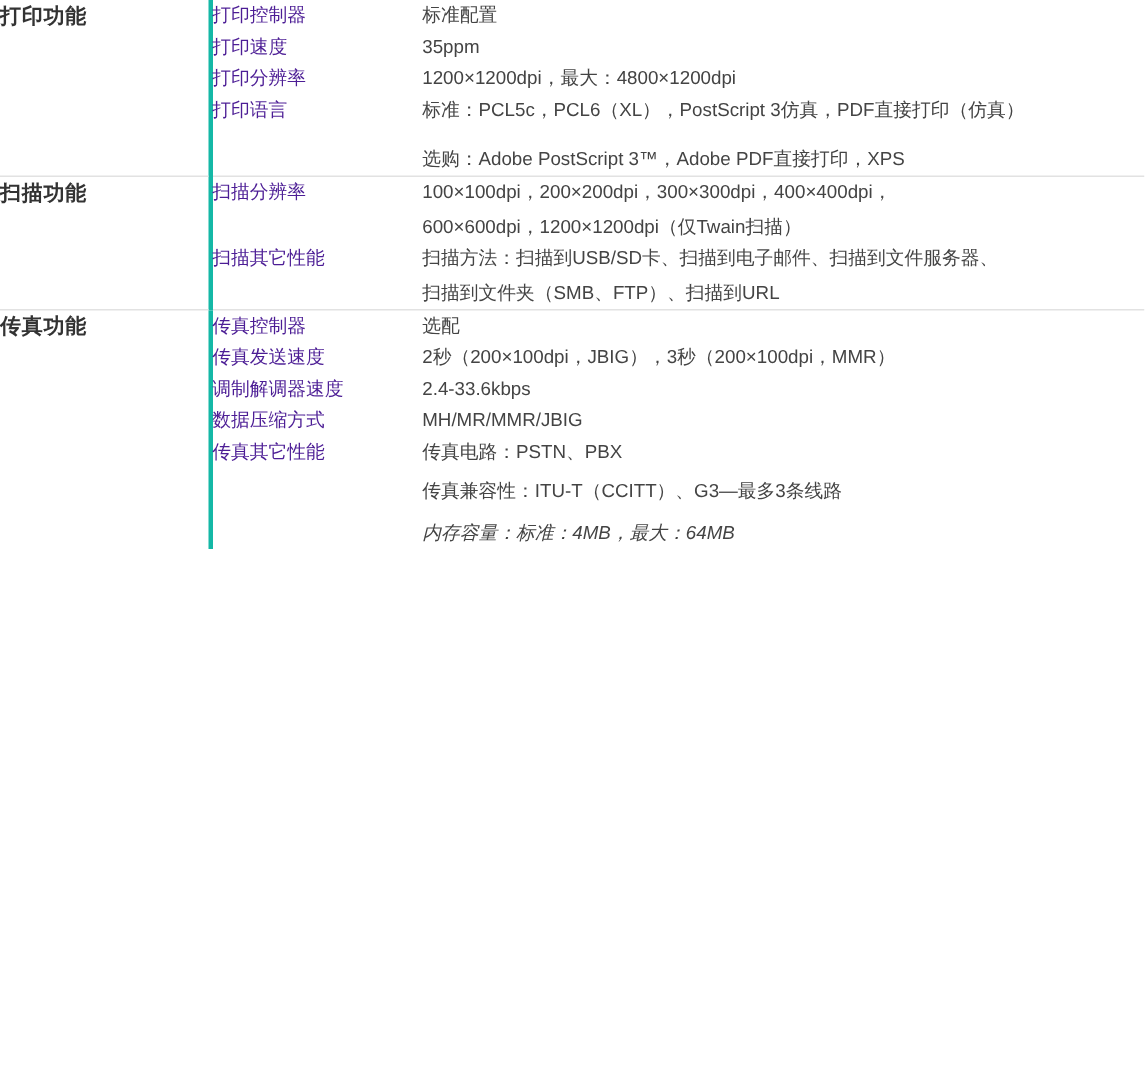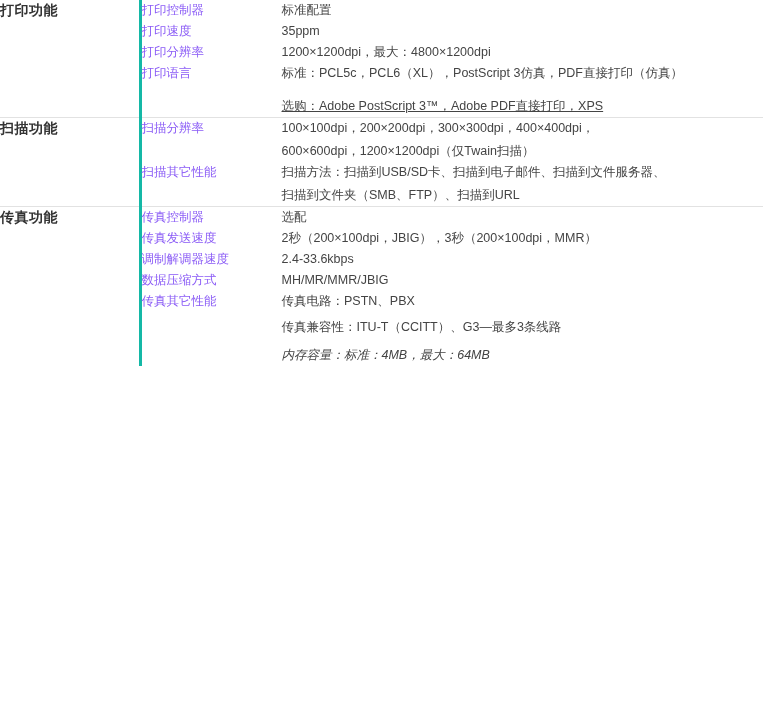--- a/index.html
+++ b/index.html
@@ -45,21 +45,21 @@
     width: 100%;
     border-collapse: collapse;
   }
   .rows td {
     vertical-align: top;
     padding: 0;
   }
   .attr-name {
     width: 140px;
     font-size: 12.5px;
-    color: #8b5cf6;
+    color: #4c1d95;
     padding: 3px 8px 3px 16px;
     line-height: 21px;
     white-space: nowrap;
   }
   .attr-value {
     font-size: 12.5px;
     color: #444444;
     padding: 3px 6px 3px 4px;
     line-height: 21px;
   }
@@ -98,21 +98,21 @@
             <tr>
               <td class="attr-name">打印分辨率</td>
               <td class="attr-value">
                 <span class="line">1200×1200dpi，最大：4800×1200dpi</span>
               </td>
             </tr>
             <tr>
               <td class="attr-name">打印语言</td>
               <td class="attr-value">
                 <span class="line">标准：PCL5c，PCL6（XL），PostScript 3仿真，PDF直接打印（仿真）</span>
-                <span class="line" style="margin-top:12px;text-decoration:underline;">选购：Adobe PostScript 3™，Adobe PDF直接打印，XPS</span>
+                <span class="line" style="margin-top:12px;">选购：Adobe PostScript 3™，Adobe PDF直接打印，XPS</span>
               </td>
             </tr>
           </tbody>
         </table>
       </td>
     </tr>
 
     <tr class="section-row">
       <td class="section-title-cell">
         <div class="section-title">扫描功能</div>

